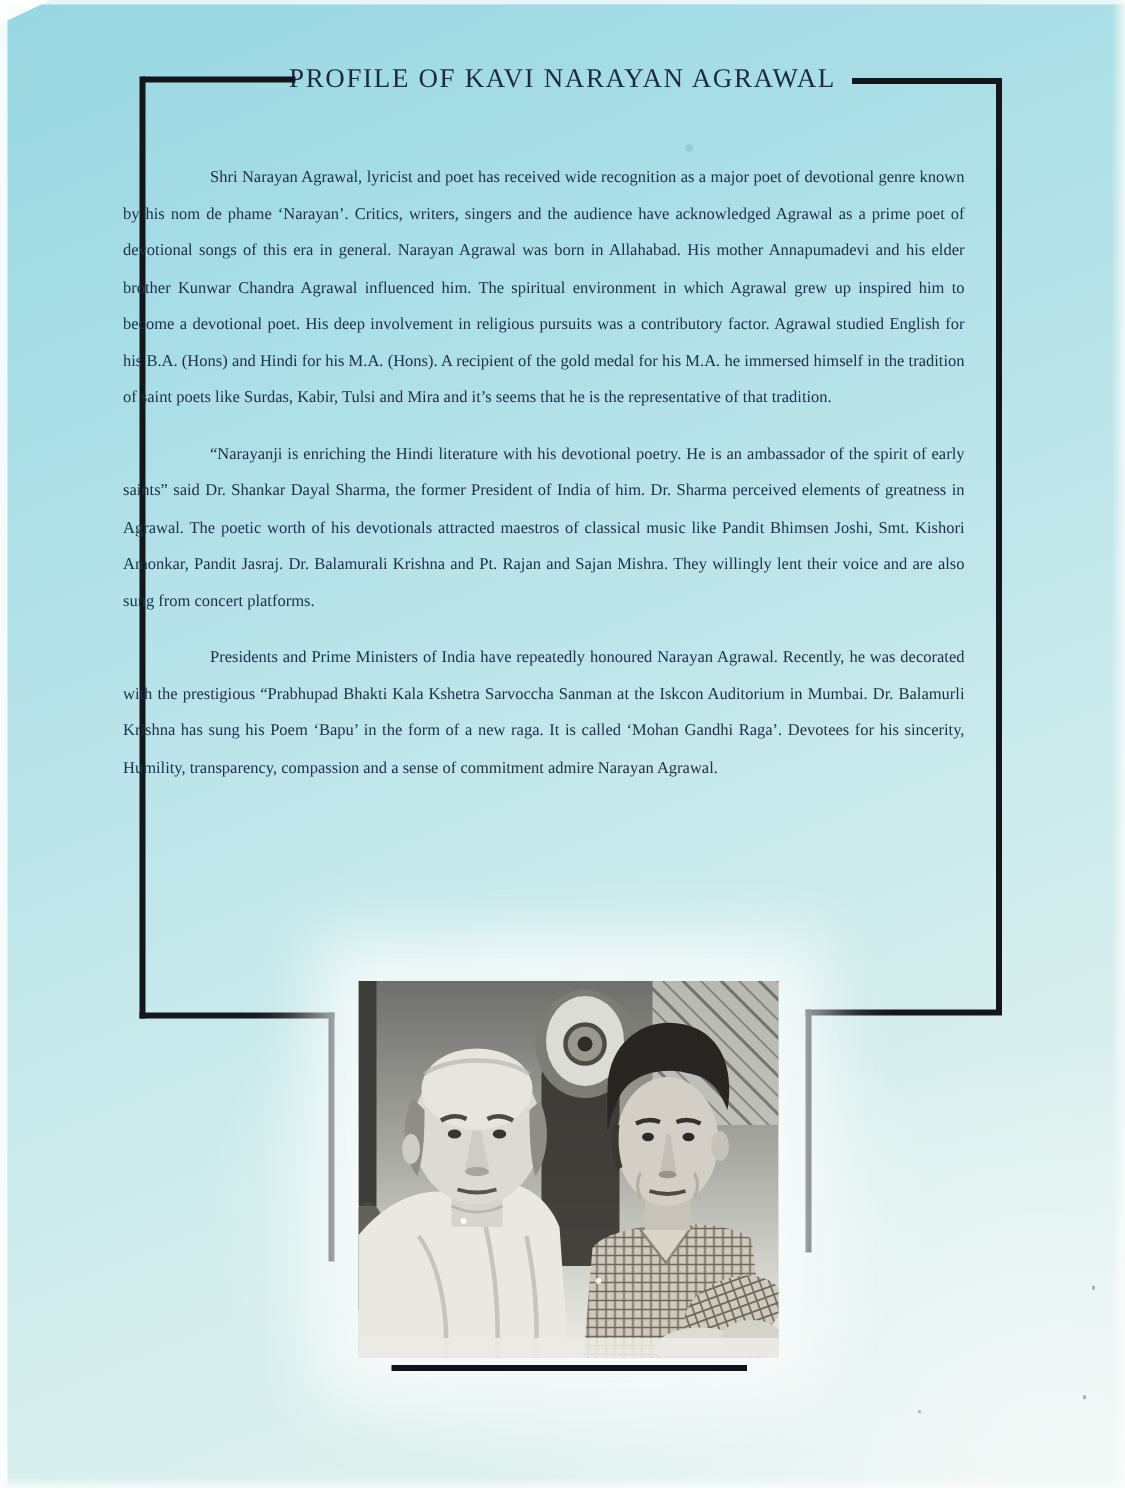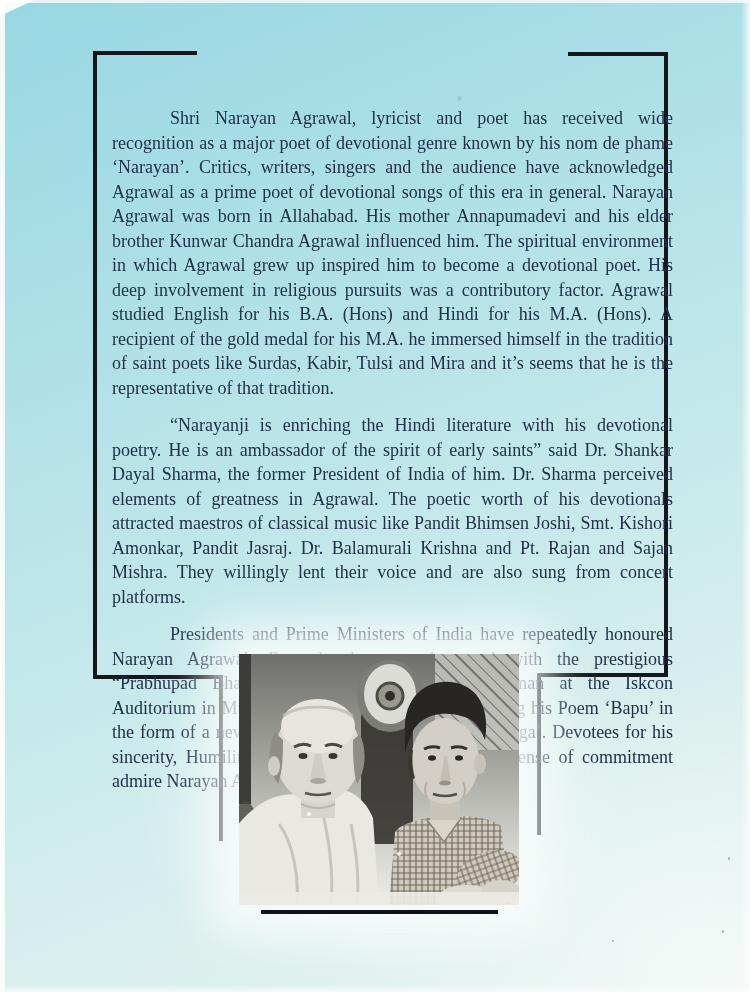--- a/index.html
+++ b/index.html
@@ -41,23 +41,23 @@
   .page-title{
     position:absolute;left:0;top:42px;width:100%;
     text-align:center;
     font-size:18px;font-weight:normal;
     letter-spacing:1.1px;
     color:#1c2a3e;margin:0;
   }
 
   
   .text-block{
-    position:absolute;left:112px;top:106px;width:561px;
+    position:absolute;left:82px;top:106px;width:561px;
     color:#22304a;
-    font-size:18px;line-height:24.5px;
+    font-size:11px;line-height:24.5px;
     text-align:justify;
   }
   .text-block p{margin:0 0 13px 0;text-indent:58px;}
   .text-block p:last-child{margin-bottom:0;}
 
   
   .photo-wrap{
     position:absolute;left:239px;top:654px;width:280px;height:251px;
     box-shadow:0 0 42px 30px rgba(248,252,250,0.85);
     background:#dcdcd8;
@@ -72,20 +72,21 @@
   <div class="edge-left"></div>
   <div class="edge-top"></div>
   <div class="edge-right"></div>
   <div class="edge-bottom"></div>
   <div class="corner-wedge"></div>
   <div class="speck" style="left:728px;top:857px;width:2px;height:3px;"></div>
   <div class="speck" style="left:722px;top:930px;width:2px;height:3px;"></div>
   <div class="speck" style="left:612px;top:940px;width:2px;height:2px;"></div>
   <div class="speck" style="left:457px;top:96px;width:5px;height:5px;opacity:.18;"></div>
 
+  <h1 class="page-title">PROFILE OF KAVI NARAYAN AGRAWAL</h1>
 
   <div class="rule title-rule-left"></div>
   <div class="rule title-rule-right"></div>
   <div class="rule border-left-v"></div>
   <div class="rule border-right-v"></div>
   <div class="rule step-left-h"></div>
   <div class="rule step-left-v"></div>
   <div class="rule step-right-h"></div>
   <div class="rule step-right-v"></div>
 

